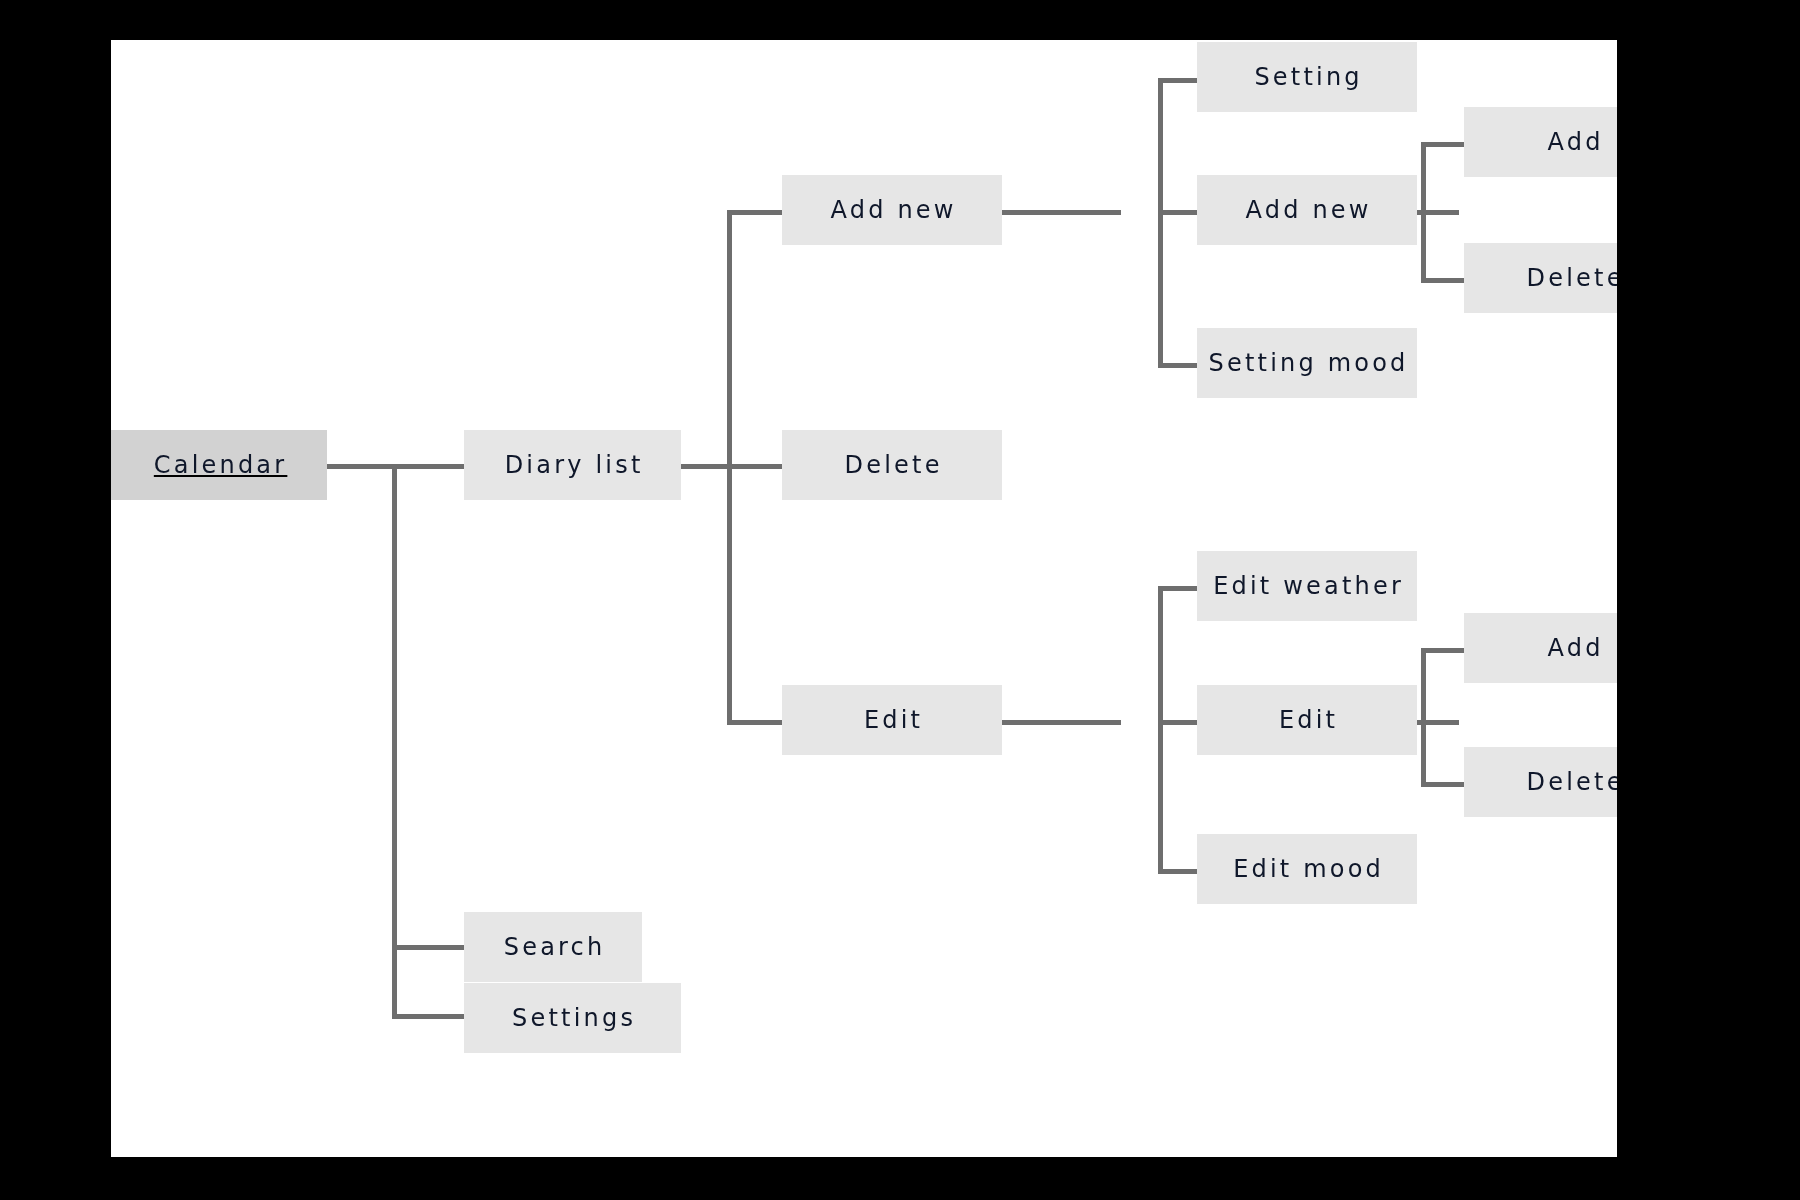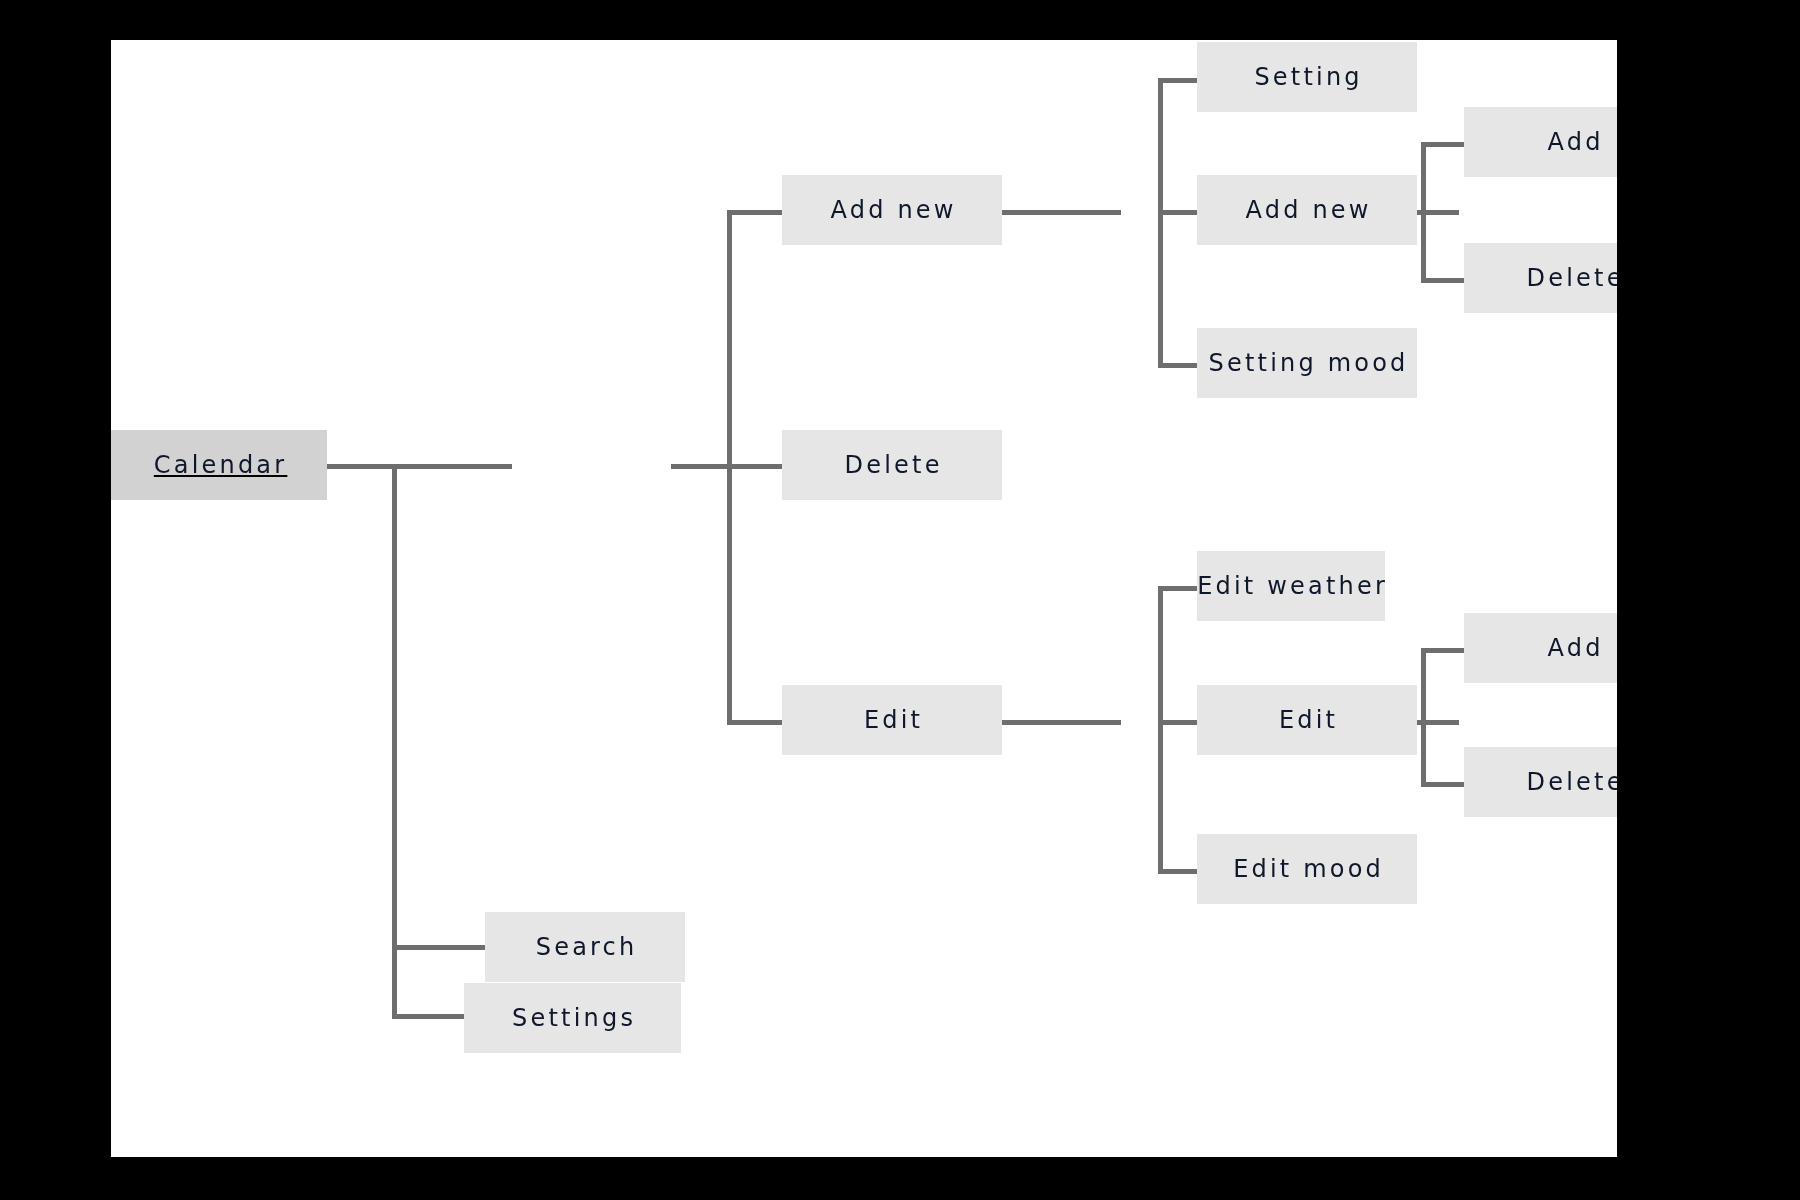--- a/index.html
+++ b/index.html
@@ -122,22 +122,25 @@
     <div class="conn v" style="left:1310px; top:608px; height:139px;"></div>
 
     <div class="conn h" style="left:1310px; top:608px; width:45px;"></div>
 
     <div class="conn h" style="left:1310px; top:742px; width:45px;"></div>
 
     <div class="node root" style="left:0px; top:390px; width:216px; height:70px;">
       <span class="node-label">Calendar</span>
     </div>
 
+    <div class="node" style="left:353px; top:390px; width:217px; height:70px;">
+      <span class="node-label">Diary list</span>
+    </div>
 
-    <div class="node" style="left:353px; top:872px; width:200px; height:70px;margin-left:21px;">
+    <div class="node" style="left:353px; top:872px; width:178px; height:70px;">
       <span class="node-label">Search</span>
     </div>
 
     <div class="node" style="left:353px; top:943px; width:217px; height:70px;">
       <span class="node-label">Settings</span>
     </div>
 
     <div class="node" style="left:671px; top:135px; width:220px; height:70px;">
       <span class="node-label">Add new</span>
     </div>
@@ -155,21 +158,21 @@
     </div>
 
     <div class="node" style="left:1086px; top:135px; width:220px; height:70px;">
       <span class="node-label">Add new</span>
     </div>
 
     <div class="node" style="left:1086px; top:288px; width:220px; height:70px;">
       <span class="node-label">Setting mood</span>
     </div>
 
-    <div class="node" style="left:1086px; top:511px; width:188px; height:70px;">
+    <div class="node" style="left:1086px; top:511px; width:220px; height:70px;">
       <span class="node-label">Edit weather</span>
     </div>
 
     <div class="node" style="left:1086px; top:645px; width:220px; height:70px;">
       <span class="node-label">Edit</span>
     </div>
 
     <div class="node" style="left:1086px; top:794px; width:220px; height:70px;justify-content:center;">
       <span class="node-label">Edit mood</span>
     </div>

